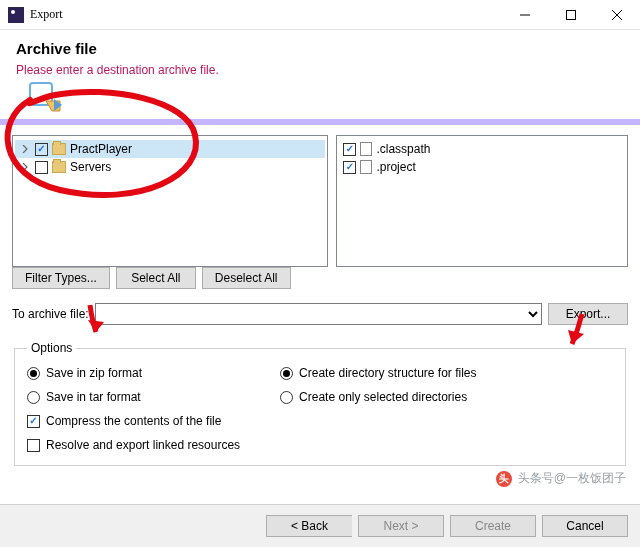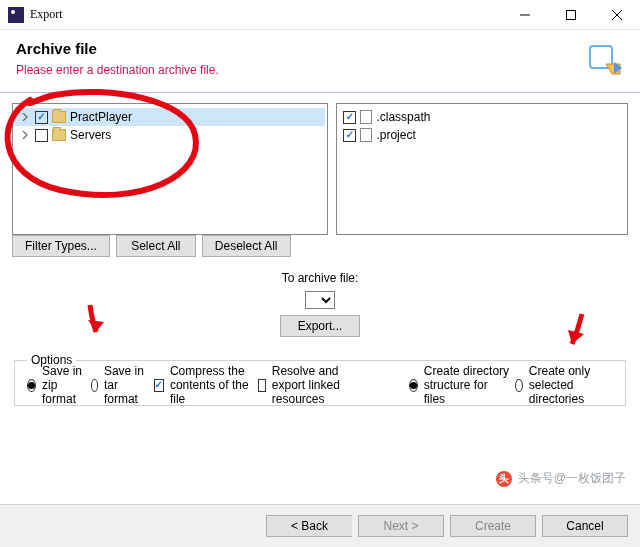--- a/index.html
+++ b/index.html
@@ -36,24 +36,25 @@
     background:#fff; border-radius:50%;
   }
   .titlebar .title { flex:1; }
   .winbtn {
     width: 46px; height: 30px;
     display:flex; align-items:center; justify-content:center;
     color:#555;
   }
   .winbtn svg { width:10px; height:10px; }
   .header {
-    padding: 10px 16px 12px 16px;
-    border-bottom: 1px solid #c4b5fd;
+    padding: 10px 16px 2px 16px;
+    border-bottom: 6px solid #c4b5fd;
     display:flex;
     align-items:flex-start;
+    flex-direction:column;
   }
   .header-text { flex:1; }
   .header h1 { font-size:15px; font-weight:600; margin:0 0 6px 0; }
   .header p { margin:0; color:#be185d; }
   .header-icon {
     width: 40px; height:40px;
     margin-left:8px;
   }
   .body {
     padding: 10px 12px 0 12px;
@@ -120,21 +121,20 @@
     padding:3px 12px;
     background:#e1e1e1;
     border:1px solid #adadad;
     min-width:80px;
   }
   .field-row {
     display:flex;
     align-items:center;
     gap:6px;
     margin-top:14px;
-    flex-direction:column;
   }
   .field-row label { white-space:nowrap; }
   select.combo, input.combo {
     flex:1;
     height:22px;
     border:1px solid #7a7a7a;
     font-family:inherit;
     font-size:12px;
     padding:0 4px;
     background:#fff;
@@ -142,21 +142,21 @@
   fieldset.options {
     margin-top:16px;
     border:1px solid #d0d0d0;
     padding:8px 12px 10px 12px;
   }
   fieldset.options legend { padding:0 4px; color:#000; }
   .opt-cols {
     display:flex;
     gap:40px;
   }
-  .opt-col { display:flex; gap:4px; }
+  .opt-col { display:flex; flex-direction:column; gap:4px; }
   .opt {
     display:flex; align-items:center; gap:6px;
     height:20px;
   }
   .radio {
     width:13px; height:13px; border:1px solid #333; border-radius:50%;
     display:flex; align-items:center; justify-content:center;
   }
   .radio.checked::after {
     content:""; width:7px; height:7px; background:#000; border-radius:50%;

